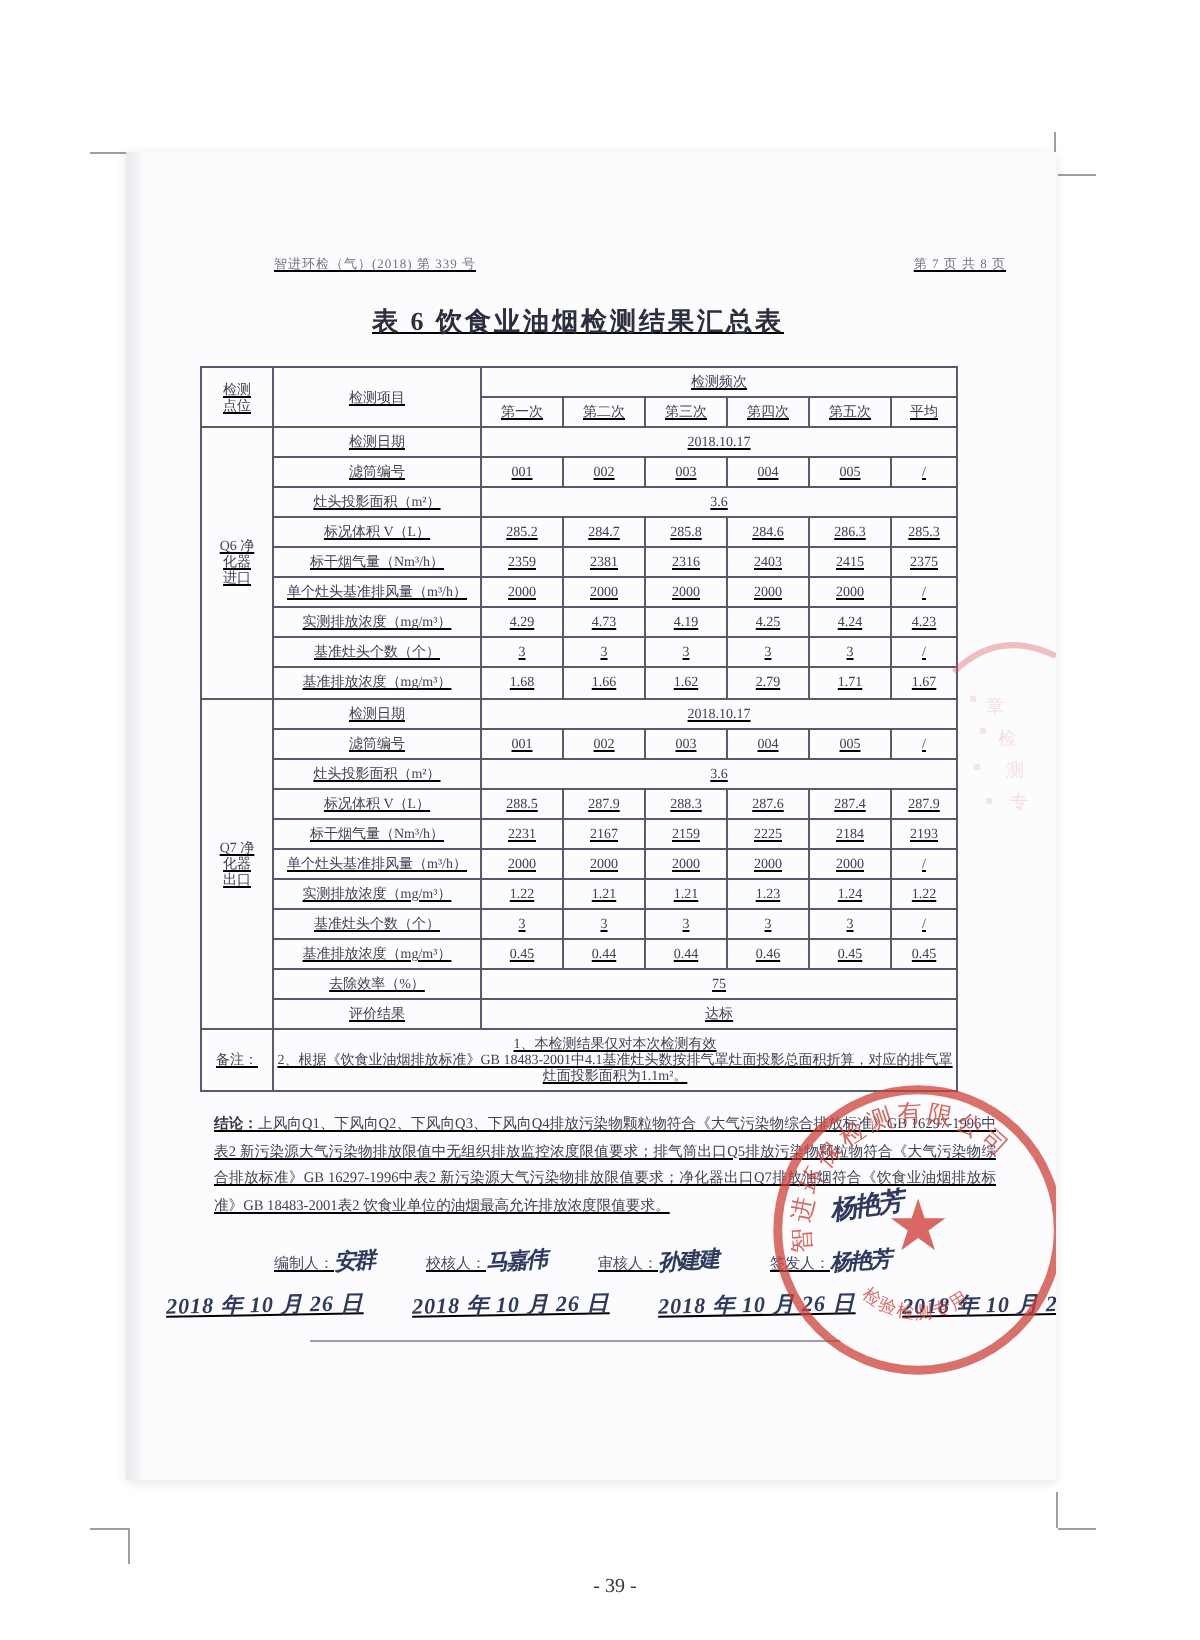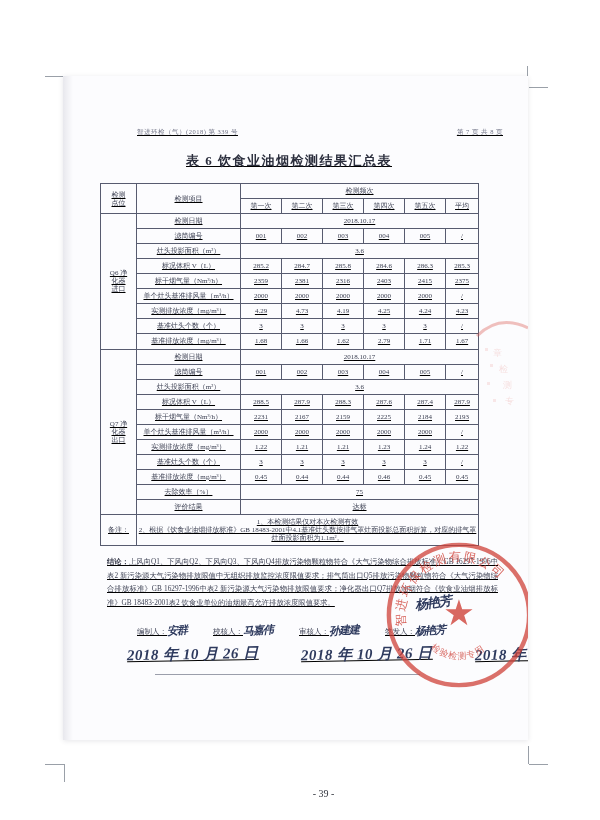--- a/index.html
+++ b/index.html
@@ -34,32 +34,32 @@
   
   .conclusion { margin:9px 30px 0 44px; font-size:7.3px; color:#3e4254; line-height:1.85;
     text-align:justify; }
   .conclusion b { color:#343748; }
   
   .sig-row { display:flex; margin:14px 20px 0 74px; gap:26px; font-size:7.5px; color:#45495c; }
   .sig-item { white-space:nowrap; }
   .hw { font-family:"Liberation Serif", serif; font-style:italic; font-weight:bold;
     color:#2e3a5e; }
   .sig-name { display:inline-block; font-size:11px; transform:rotate(-4deg); letter-spacing:-1px; }
-  .date-row { display:flex; margin:7px 10px 0 64px; gap:42px; font-size:15px; }
+  .date-row { display:flex; margin:7px 10px 0 20px; gap:24px; font-size:11px; }
   .date-item { white-space:nowrap; transform:rotate(-1deg); letter-spacing:.5px; }
   .sig-rule { margin:10px 0 0 92px; width:265px; height:1px; background:#9b9eab; }
   
   .stamp { position:absolute; left:317px; top:460px; width:158px; height:158px; opacity:.88;
     pointer-events:none; }
   .stamp-sign { position:absolute; left:352px; top:518px; font-size:13px; transform:rotate(-8deg);
     letter-spacing:-1px; }
   .partial-stamp { position:absolute; left:412px; top:228px; width:55px; height:120px; opacity:.8;
     pointer-events:none; }
   
-  .footer-pageno { position:absolute; left:16px; top:788px; width:574px; text-align:center;
+  .footer-pageno { position:absolute; left:0; top:788px; width:574px; text-align:center;
     font-size:10px; color:#33363f; font-family:"Liberation Serif", serif;padding-left:41px; }
 </style>
 </head>
 <body>
 
 <div class="crop" style="left:45px;top:76px;width:19px;height:1px;"></div>
 <div class="crop" style="left:63px;top:76px;width:1px;height:15px;"></div>
 <div class="crop" style="left:527px;top:66px;width:1px;height:19px;"></div>
 <div class="crop" style="left:529px;top:87px;width:19px;height:1px;"></div>
 <div class="crop-sq" style="left:524px;top:84px;"></div>

